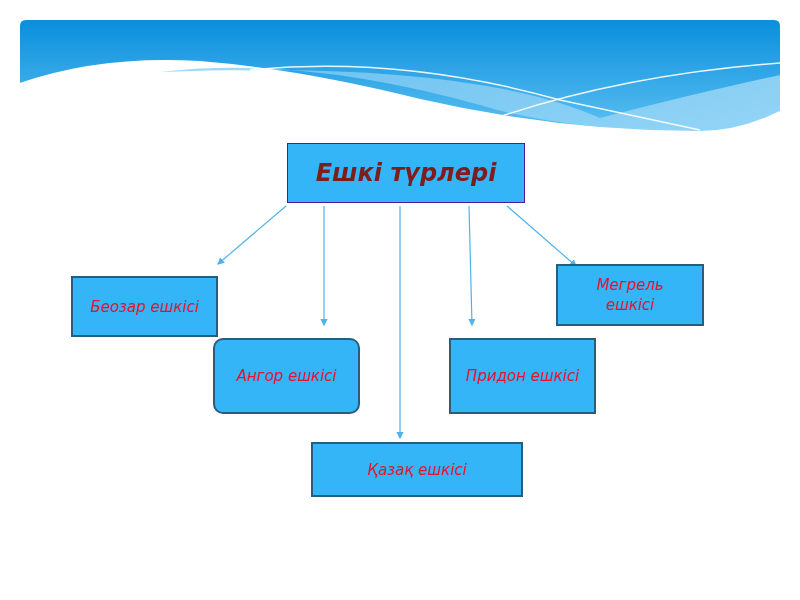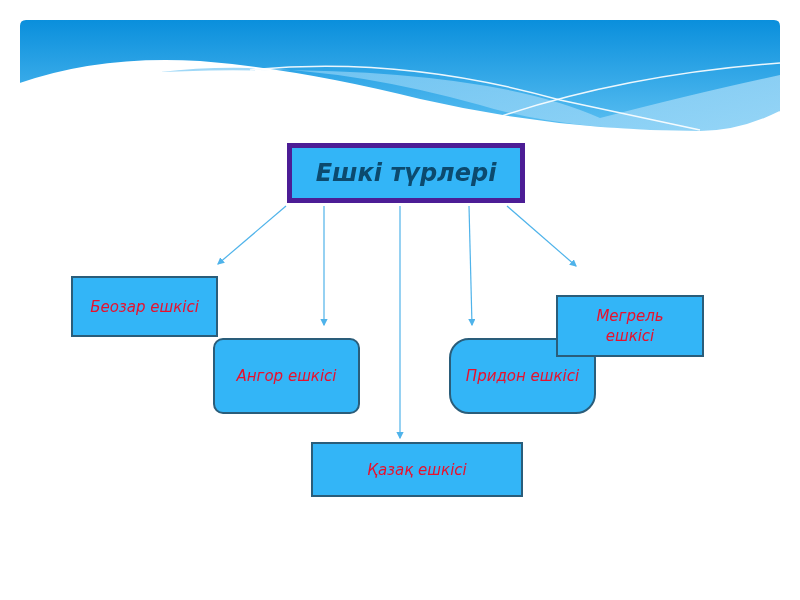--- a/index.html
+++ b/index.html
@@ -1,19 +1,19 @@
 <!DOCTYPE html>
 <html><head>
 <meta charset="utf-8">
 <style>
   html, body { margin:0; padding:0; }
   body { width:800px; height:600px; background:#ffffff; position:relative; overflow:hidden; font-family:"Liberation Sans", sans-serif; }
   .banner { position:absolute; left:0; top:0; width:800px; height:150px; }
   .node { position:absolute; box-sizing:border-box; background:#33b5f7; border:2px solid #2a5d7a; display:flex; align-items:center; justify-content:center; text-align:center; font-style:italic; color:#e8112d; font-size:15px; line-height:20px; font-family:"DejaVu Sans", sans-serif; }
-  .root { position:absolute; left:287px; top:143px; width:238px; height:60px; background:#33b5f7; display:flex; align-items:center; justify-content:center; color:#0c4a6e; font-weight:bold; font-style:italic; font-size:24px; font-family:"DejaVu Sans", sans-serif; border:5px solid #4c1d95; box-sizing:border-box; }
+  .root { position:absolute; left:287px; top:143px; width:238px; height:60px; background:#33b5f7; display:flex; align-items:center; justify-content:center; color:#7f1d1d; font-weight:bold; font-style:italic; font-size:24px; font-family:"DejaVu Sans", sans-serif; border:1px solid #4c1d95; box-sizing:border-box; }
   .arrows { position:absolute; left:0; top:0; width:800px; height:600px; pointer-events:none; }
 </style>
 </head>
 <body>
 
 <svg class="banner" viewBox="0 0 800 150" xmlns="http://www.w3.org/2000/svg">
   <defs>
     <linearGradient id="bg" x1="0" y1="0" x2="0" y2="1">
       <stop offset="0" stop-color="#0a8fdc"></stop>
       <stop offset="1" stop-color="#5cc0f2"></stop>
@@ -52,19 +52,19 @@
 </div>
 
 <div class="node" style="left:213px; top:338px; width:147px; height:76px;border-radius:10px;">
   <span>Ангор ешкісі</span>
 </div>
 
 <div class="node" style="left:311px; top:442px; width:212px; height:55px;">
   <span>Қазақ ешкісі</span>
 </div>
 
-<div class="node" style="left:449px; top:338px; width:147px; height:76px;border-radius:20px;">
+<div class="node" style="left:449px; top:338px; width:147px; height:76px;">
   <span>Придон ешкісі</span>
 </div>
 
-<div class="node" style="left:556px; top:264px; width:148px; height:62px; padding:16px 20px;margin-top:31px;">
+<div class="node" style="left:556px; top:264px; width:148px; height:62px; padding:16px 20px;">
   <span>Мегрель ешкісі</span>
 </div>
 
 </body></html>

